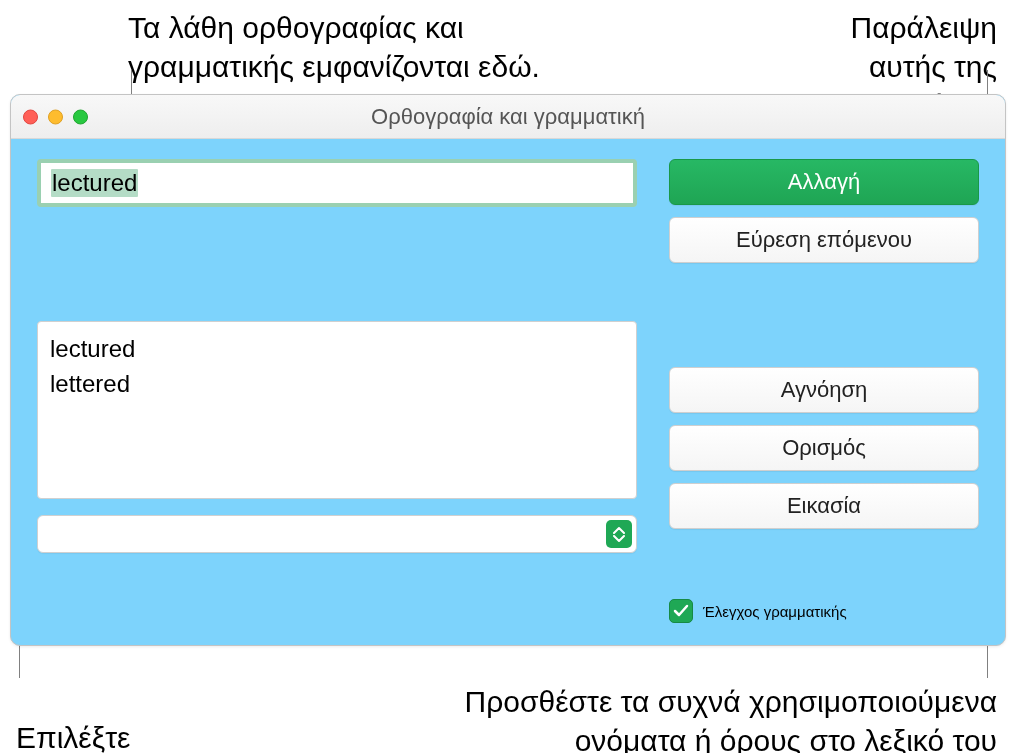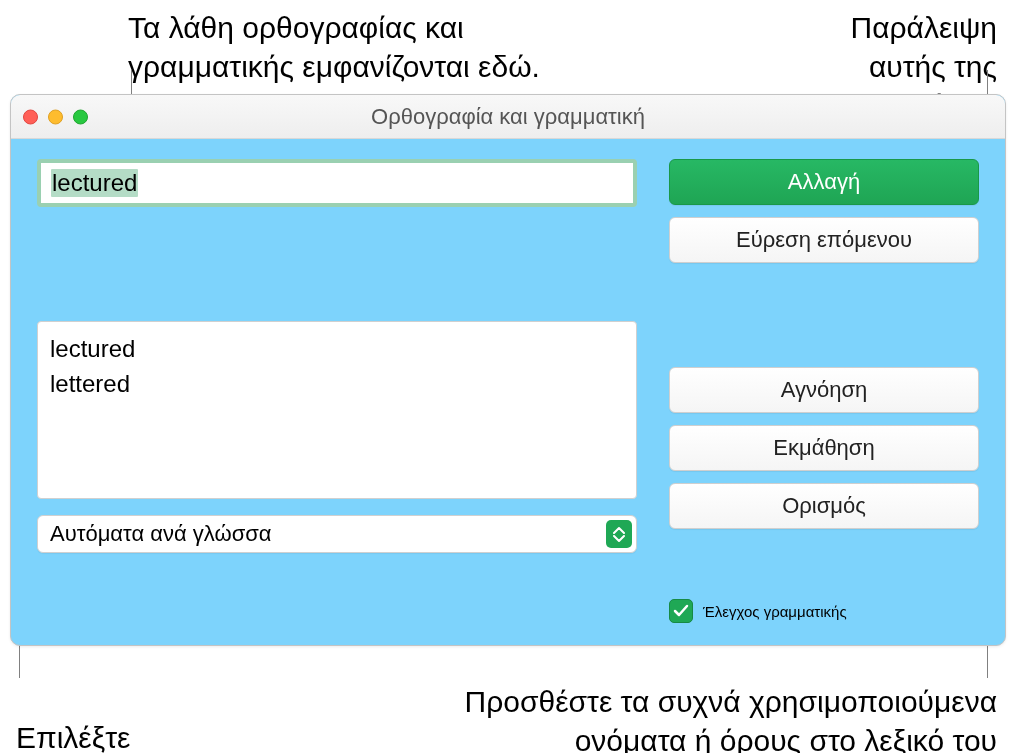--- a/index.html
+++ b/index.html
@@ -215,39 +215,38 @@
       <div class="error-word">
         <span class="sel">lectured</span>
       </div>
 
       <div class="suggestions">
         <div class="item">lectured</div>
         <div class="item">lettered</div>
       </div>
 
       <div class="lang-select">
-        <span>Αυτόματα ανά γλώσσα</span>
         <span class="select-indicator">
           <svg width="12" height="8" viewBox="0 0 12 8">
               <path d="M1 7 L6 2 L11 7" stroke="#fff" stroke-width="2" fill="none" stroke-linecap="round" stroke-linejoin="round"></path>
             </svg>
           <svg width="12" height="8" viewBox="0 0 12 8">
               <path d="M1 1 L6 6 L11 1" stroke="#fff" stroke-width="2" fill="none" stroke-linecap="round" stroke-linejoin="round"></path>
             </svg>
         </span>
       </div>
     </div>
 
     <div class="right-col">
       <div class="btn btn-primary">Αλλαγή</div>
       <div class="btn">Εύρεση επόμενου</div>
       <div class="spacer-1"></div>
       <div class="btn">Αγνόηση</div>
-      <div class="btn">Εκμάθηση</div>
       <div class="btn">Ορισμός</div>
+      <div class="btn">Εικασία</div>
       <div class="spacer-2"></div>
       <div class="checkbox-row">
         <span class="checkbox">
           <svg width="16" height="16" viewBox="0 0 16 16">
               <path d="M2 8 L6 12 L14 3" stroke="#fff" stroke-width="2.5" fill="none" stroke-linecap="round" stroke-linejoin="round"></path>
             </svg>
         </span>
         <span>Έλεγχος γραμματικής</span>
       </div>
     </div>

